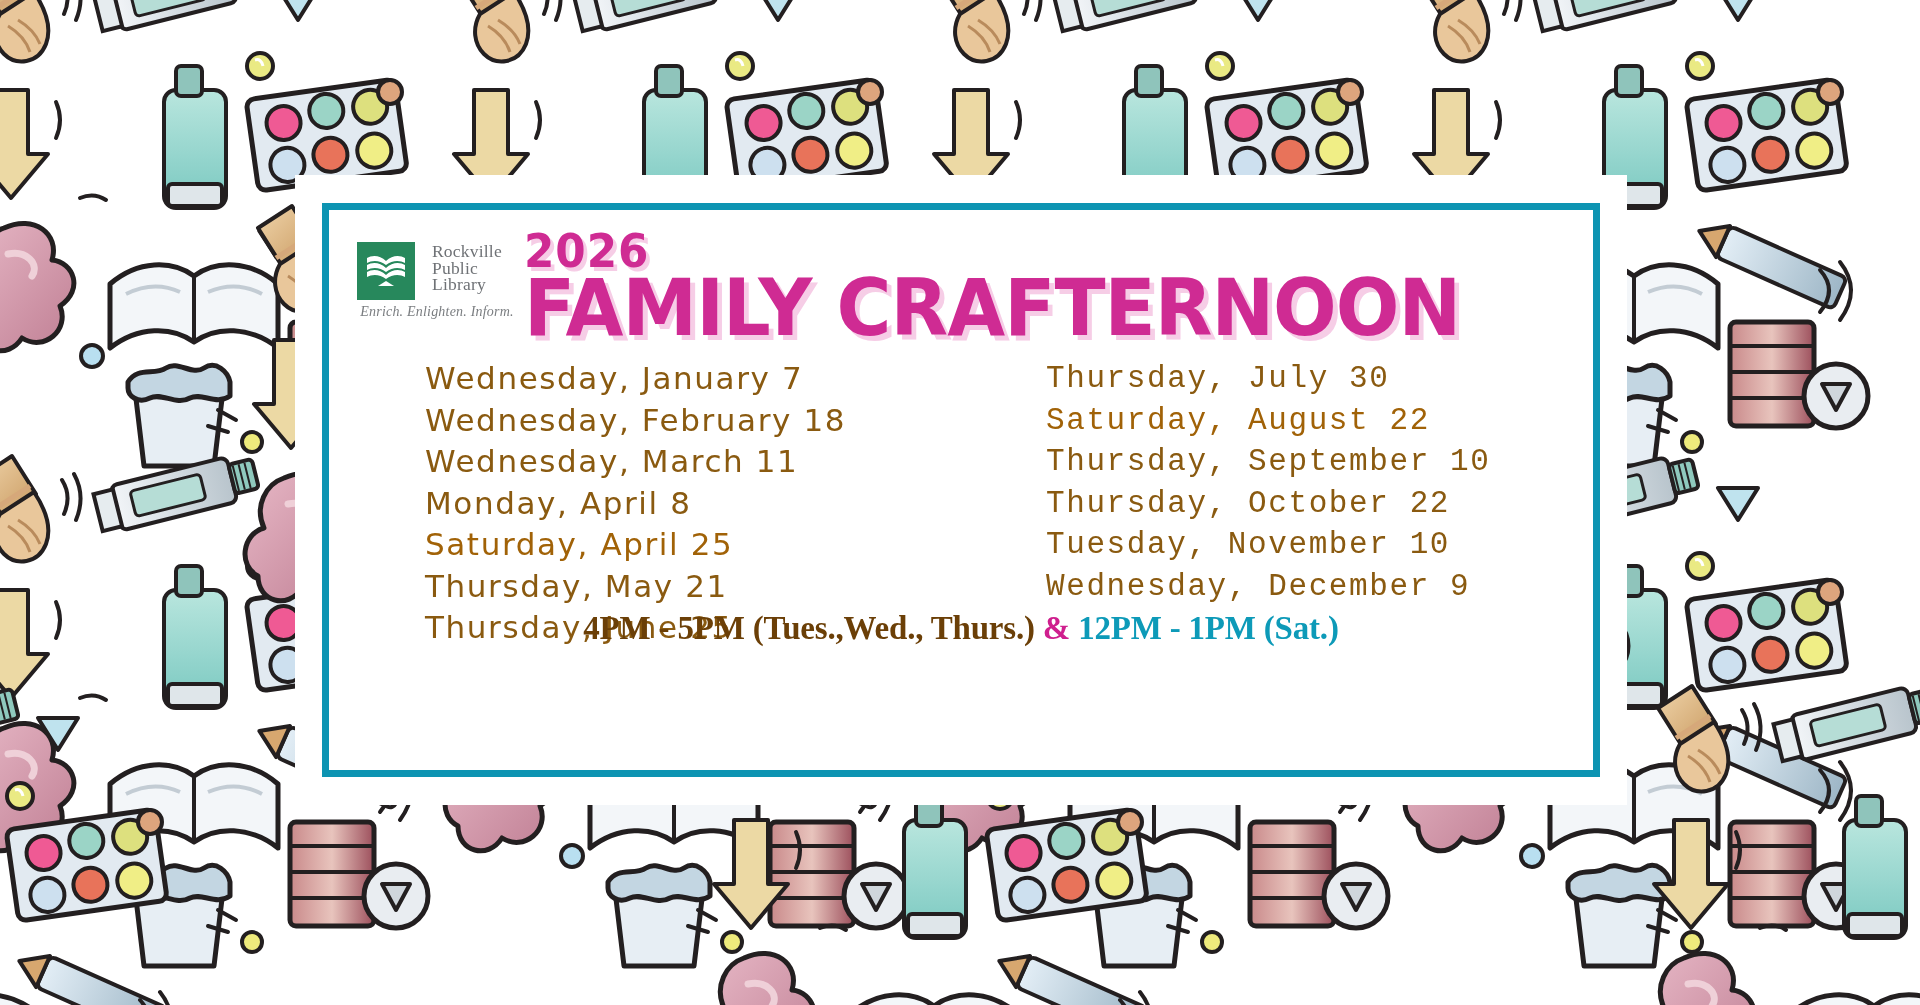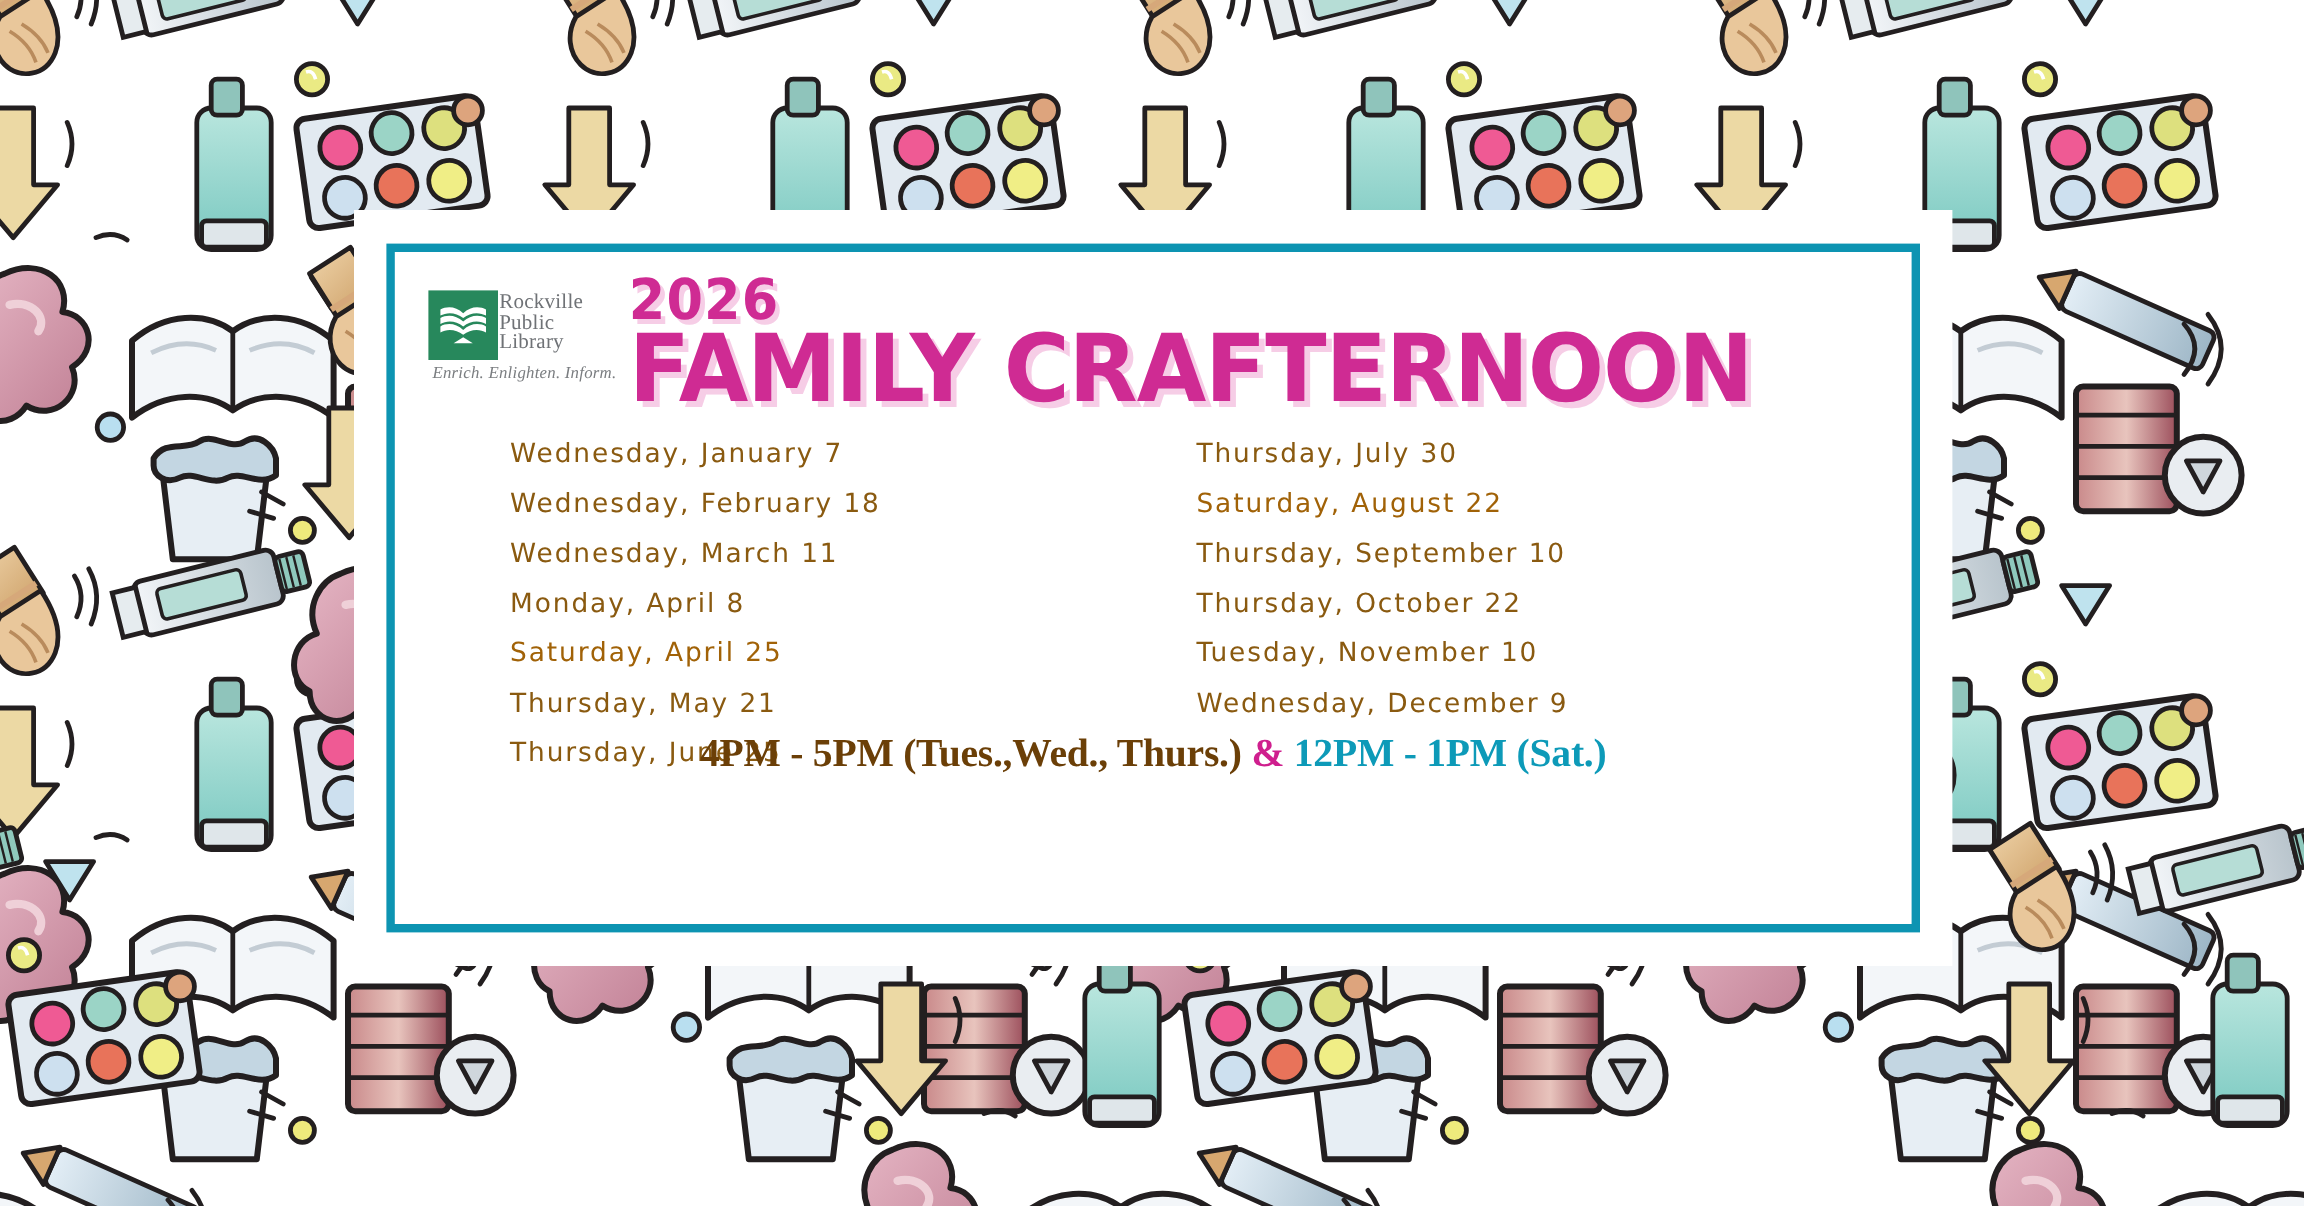--- a/index.html
+++ b/index.html
@@ -42,21 +42,21 @@
     position:absolute;
     left:0; top:10px;
     width:100%;
     height:130px;
   }
   .logo-block{
     position:absolute;
     left:28px; top:22px;
     width:160px;
   }
-  .logo-mark-wrap{display:flex;align-items:flex-start;gap:1px;}
+  .logo-mark-wrap{display:flex;align-items:flex-start;gap:17px;}
   .logo-square{
     width:58px;height:58px;background:#27885c;flex:none;
     display:flex;align-items:center;justify-content:center;
   }
   .logo-words{
     font-family:"Liberation Serif", serif;
     color:#6f7276;
     font-size:17.5px;
     line-height:16.5px;
     letter-spacing:.2px;
@@ -104,27 +104,27 @@
 
   
   .dates-wrap{
     position:absolute;
     left:0; top:148px;
     width:100%;
     display:flex;
   }
   .date-col{
     font-family:"DejaVu Sans", sans-serif;
-    font-size:22px;
+    font-size:31px;
     line-height:41.5px;
     letter-spacing:1.6px;
     white-space:nowrap;
   }
   .col-left{margin-left:96px;width:510px;}
-  .col-right{margin-left:62px;}
+  .col-right{margin-left:111px;font-family:Liberation Mono, monospace;}
   .d-brown{color:#8a5a10;}
   .d-teal{color:#a16207;}
 
   
   .times-line{
     position:absolute;
     left:0; top:400px;
     width:100%;
     text-align:center;
     font-family:"Liberation Serif", serif;

